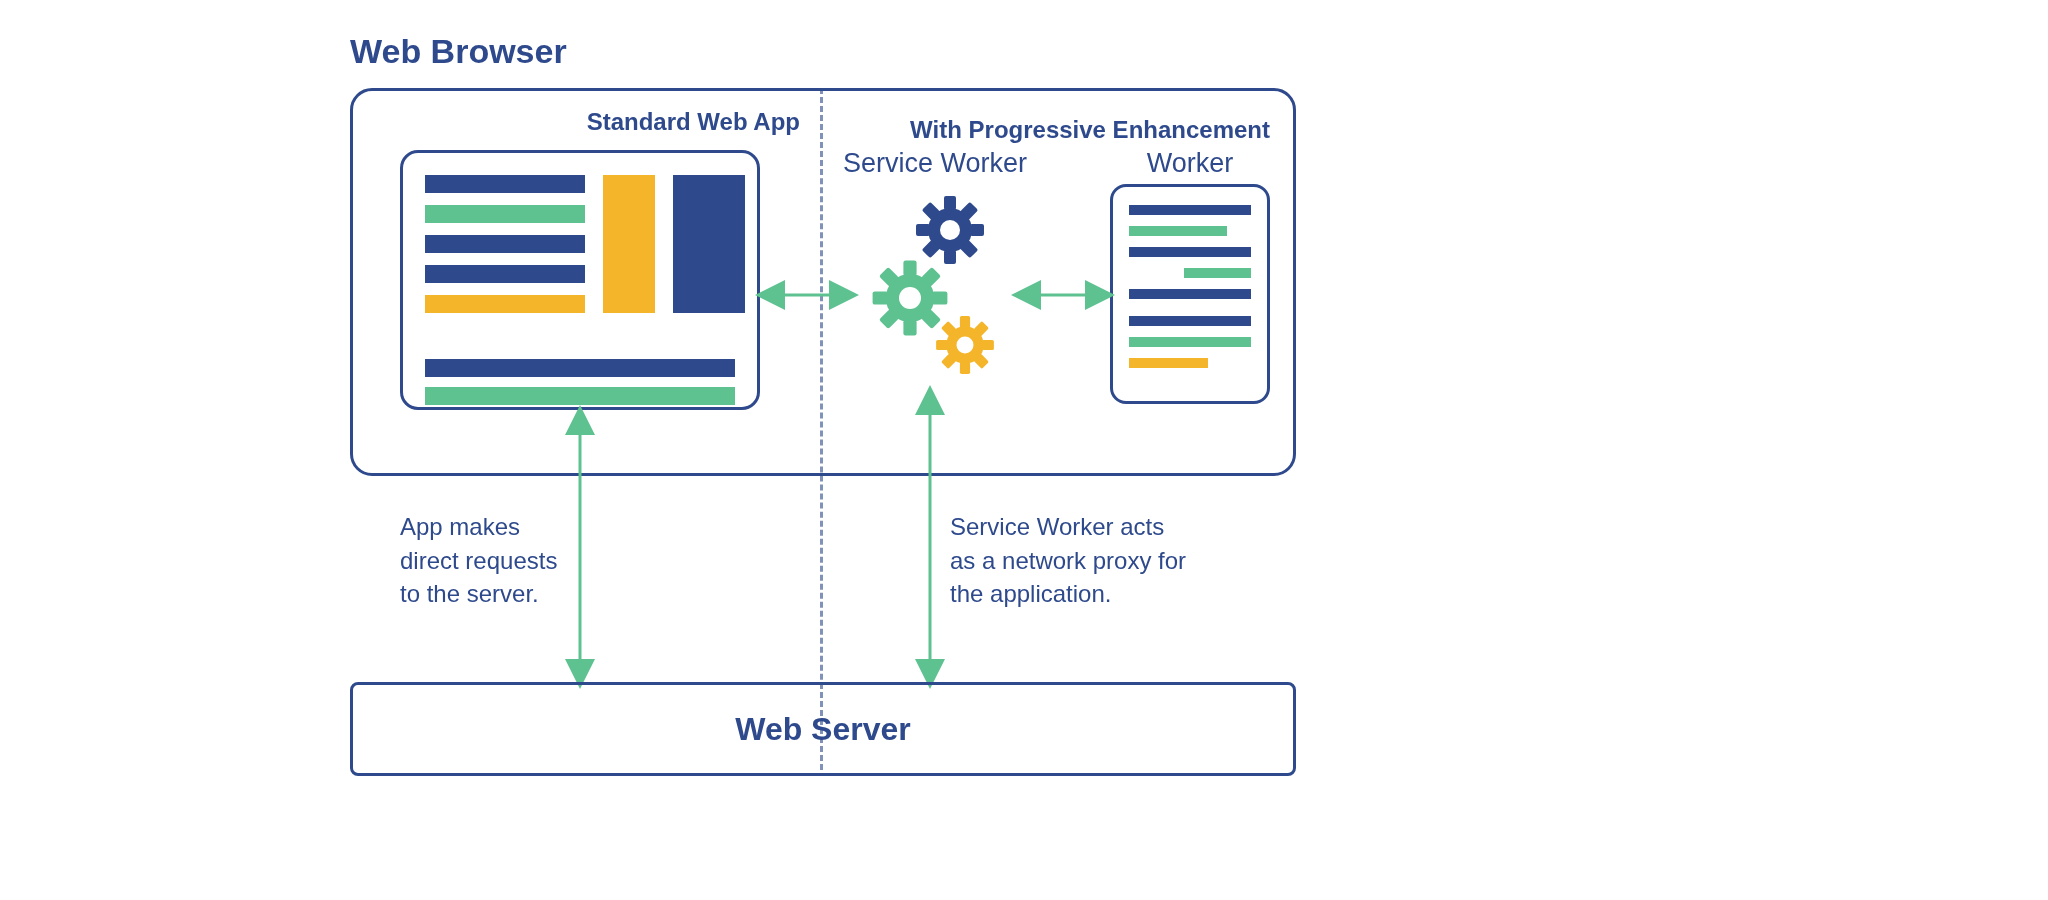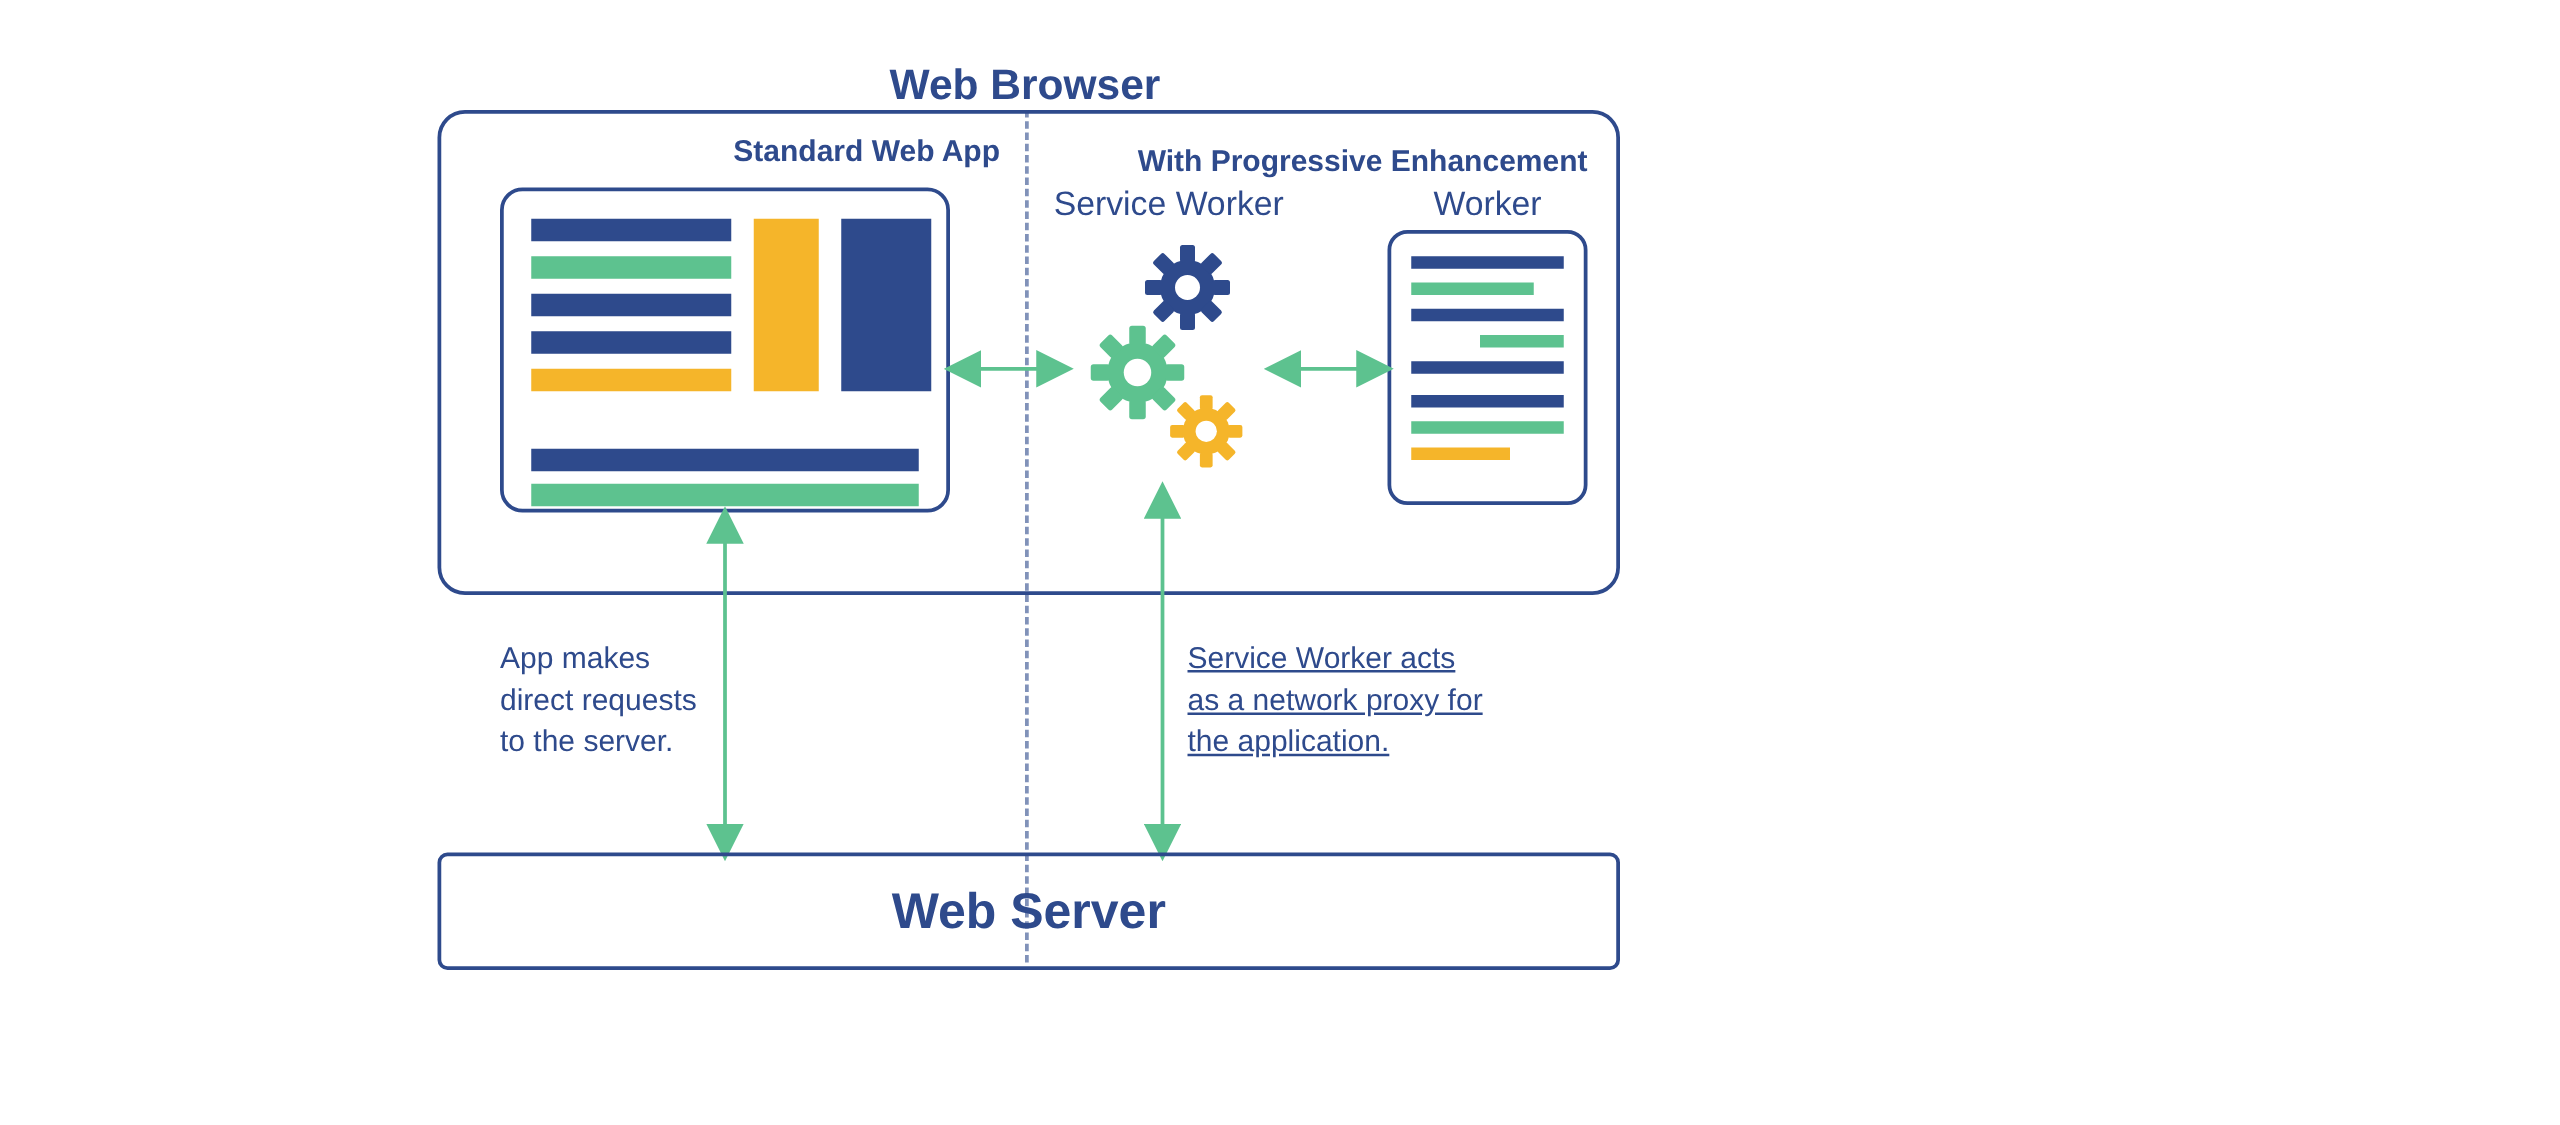--- a/index.html
+++ b/index.html
@@ -9,22 +9,22 @@
     --border:#2E4A8C;
   }
   html,body{margin:0;padding:0;}
   body{
     width:2048px;height:900px;
     font-family:"Segoe UI","Helvetica Neue",Arial,sans-serif;
     background:#fff;
     position:relative;
   }
   .title-top{
-    position:absolute;left:350px;top:49px;width:940px;
-    text-align:center;font-size:34px;font-weight:700;color:var(--navy);
+    position:absolute;left:350px;top:32px;width:940px;
+    font-size:34px;font-weight:700;color:var(--navy);
   }
   .browser-box{
     position:absolute;left:350px;top:88px;width:940px;height:382px;
     border:3px solid var(--border);border-radius:22px;
   }
   .divider{
     position:absolute;left:820px;top:88px;width:0;height:682px;
     border-left:3px dashed var(--navy);opacity:.6;
   }
   .subtitle{position:absolute;font-size:24px;font-weight:700;color:var(--navy);text-align:right;}
@@ -44,24 +44,24 @@
     border:3px solid var(--border);border-radius:16px;padding:18px 16px;
     box-sizing:border-box;
   }
   .cache-card .line{height:10px;margin-bottom:11px;}
   .gears{position:absolute;left:855px;top:190px;width:165px;height:200px;}
   .server-box{
     position:absolute;left:350px;top:682px;width:940px;height:88px;
     border:3px solid var(--border);border-radius:8px;
     display:flex;align-items:center;justify-content:center;
   }
-  .server-title{font-size:40px;font-weight:700;color:var(--navy);}
+  .server-title{font-size:32px;font-weight:700;color:var(--navy);}
   .caption{position:absolute;font-size:24px;color:var(--navy);line-height:1.4;}
   .cap-left{left:400px;top:510px;width:260px;}
-  .cap-right{left:950px;top:510px;width:300px;text-decoration:underline;}
+  .cap-right{left:950px;top:510px;width:300px;}
   svg.arrow{position:absolute;overflow:visible;}
 </style>
 </head>
 <body>
 
 <div class="title-top">Web Browser</div>
 
 <div class="browser-box"></div>
 
 <div class="divider"></div>

